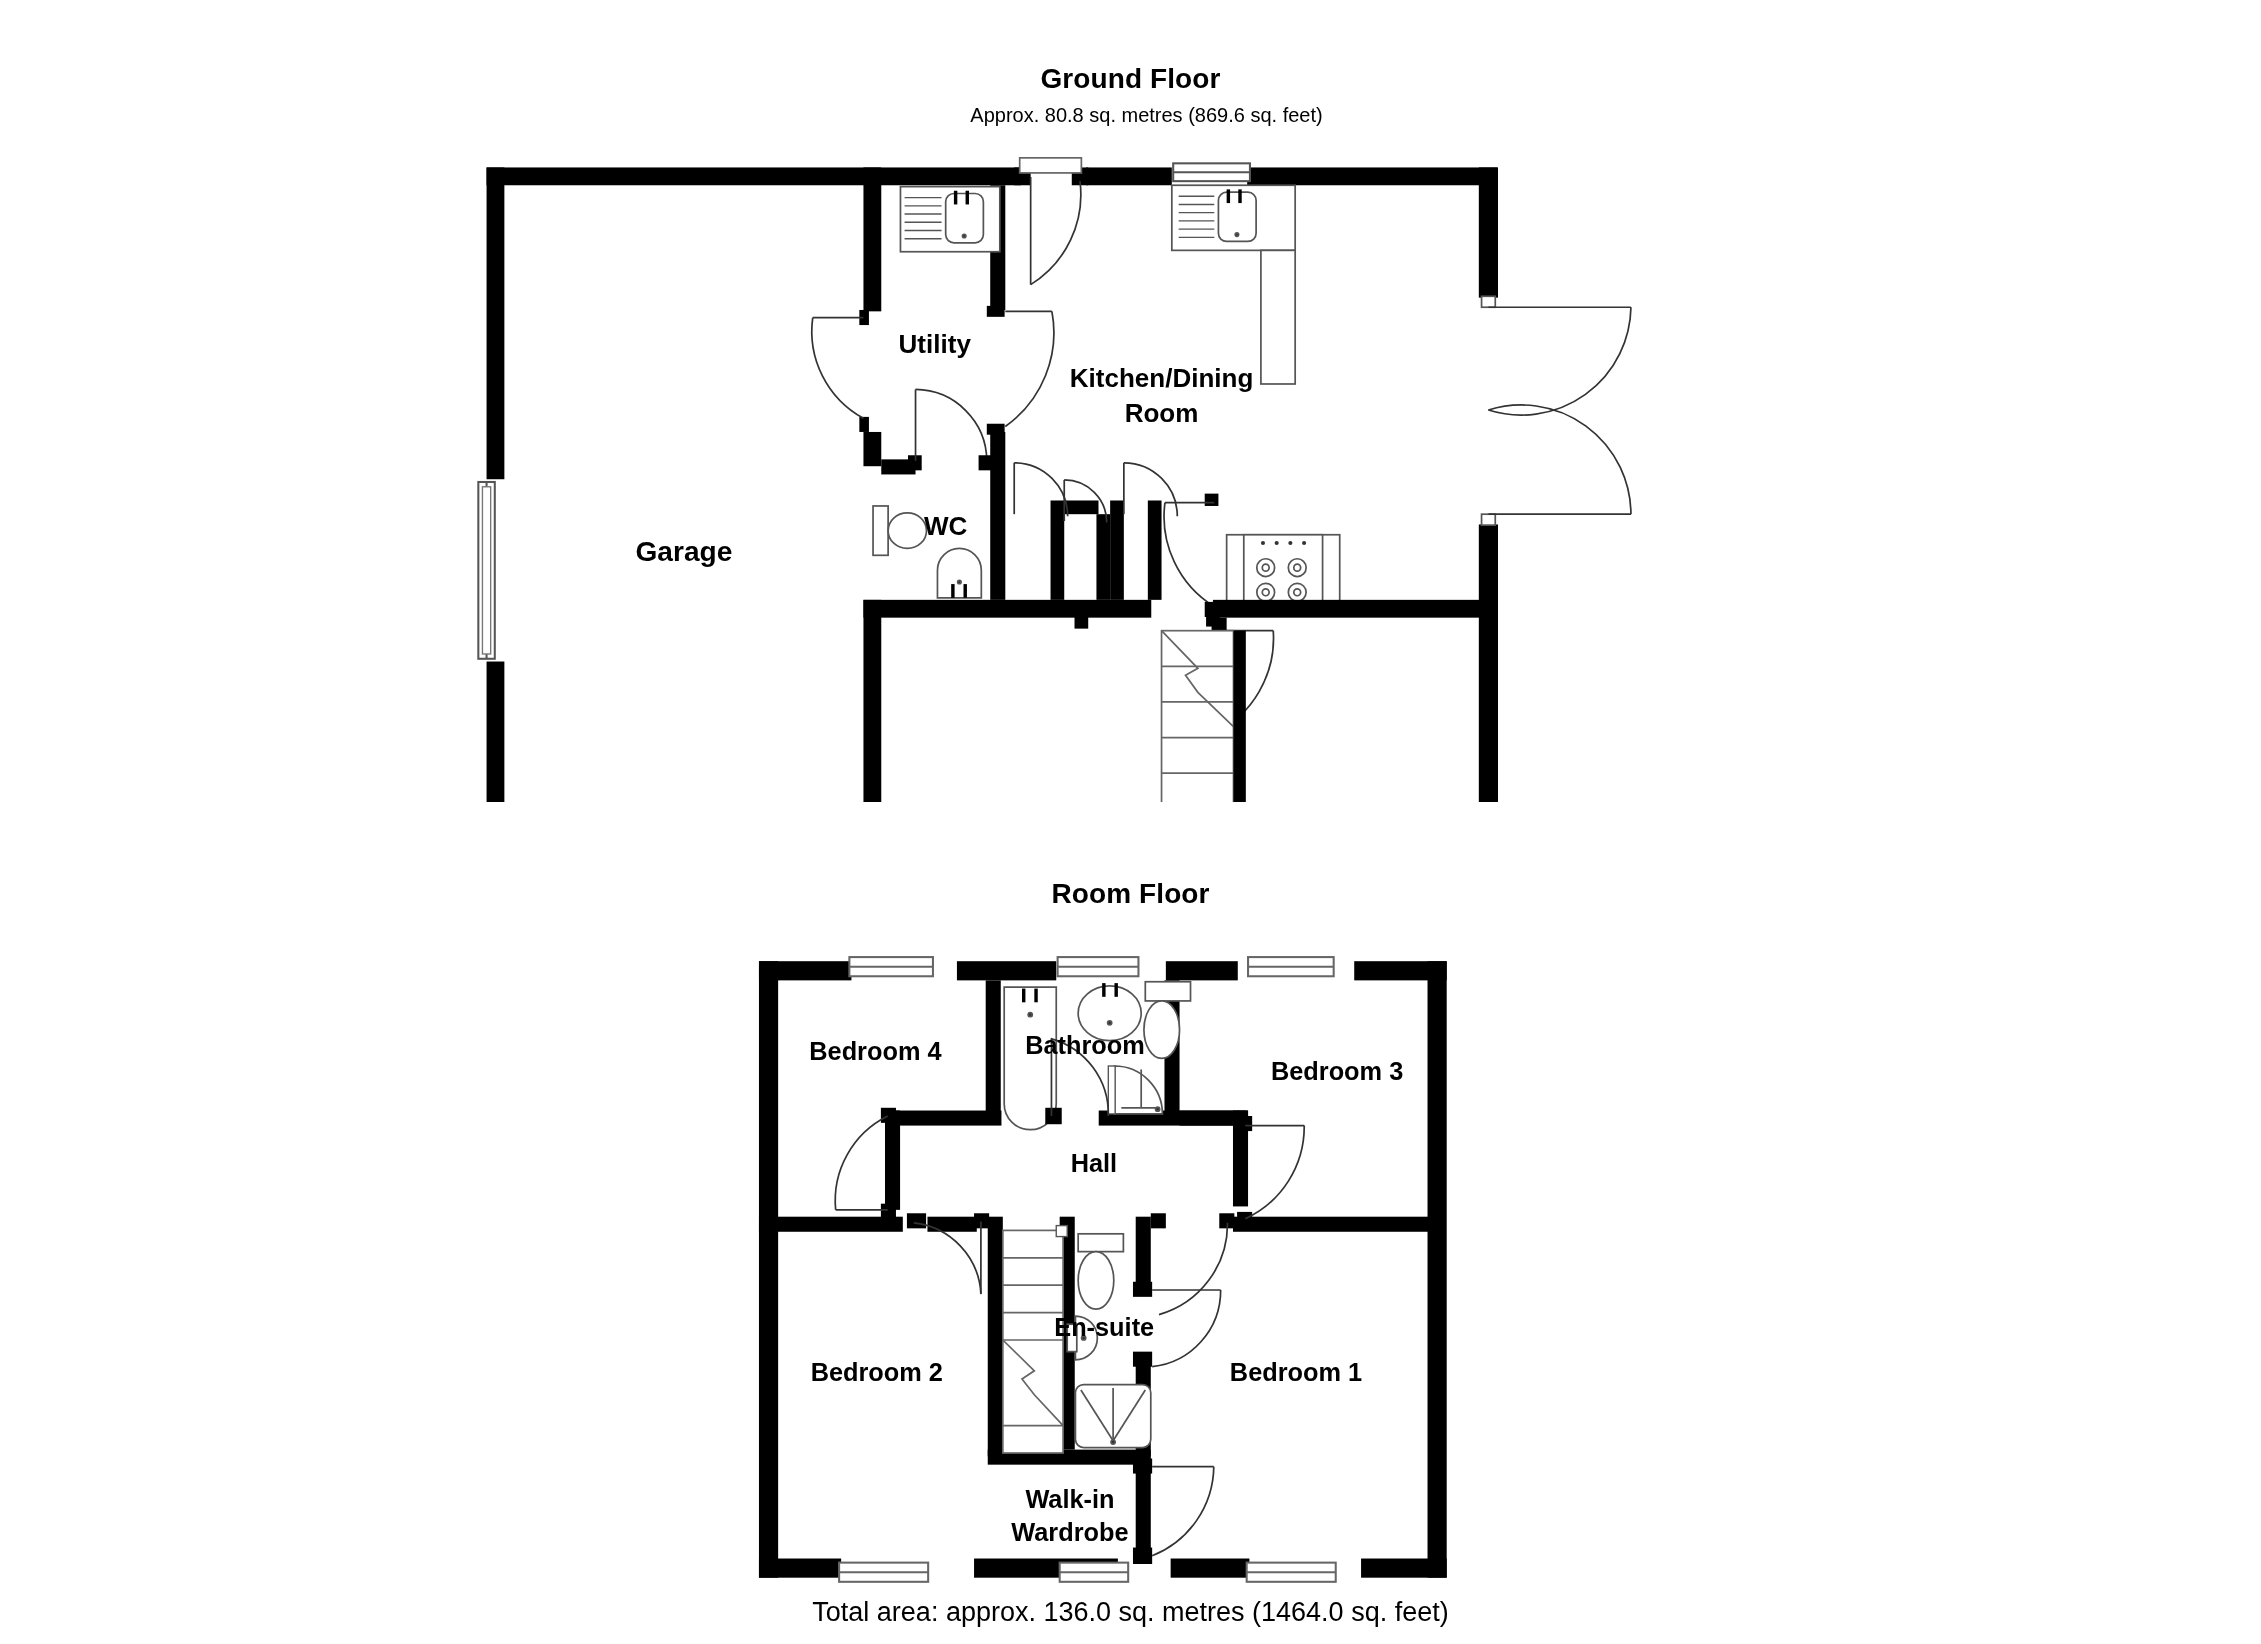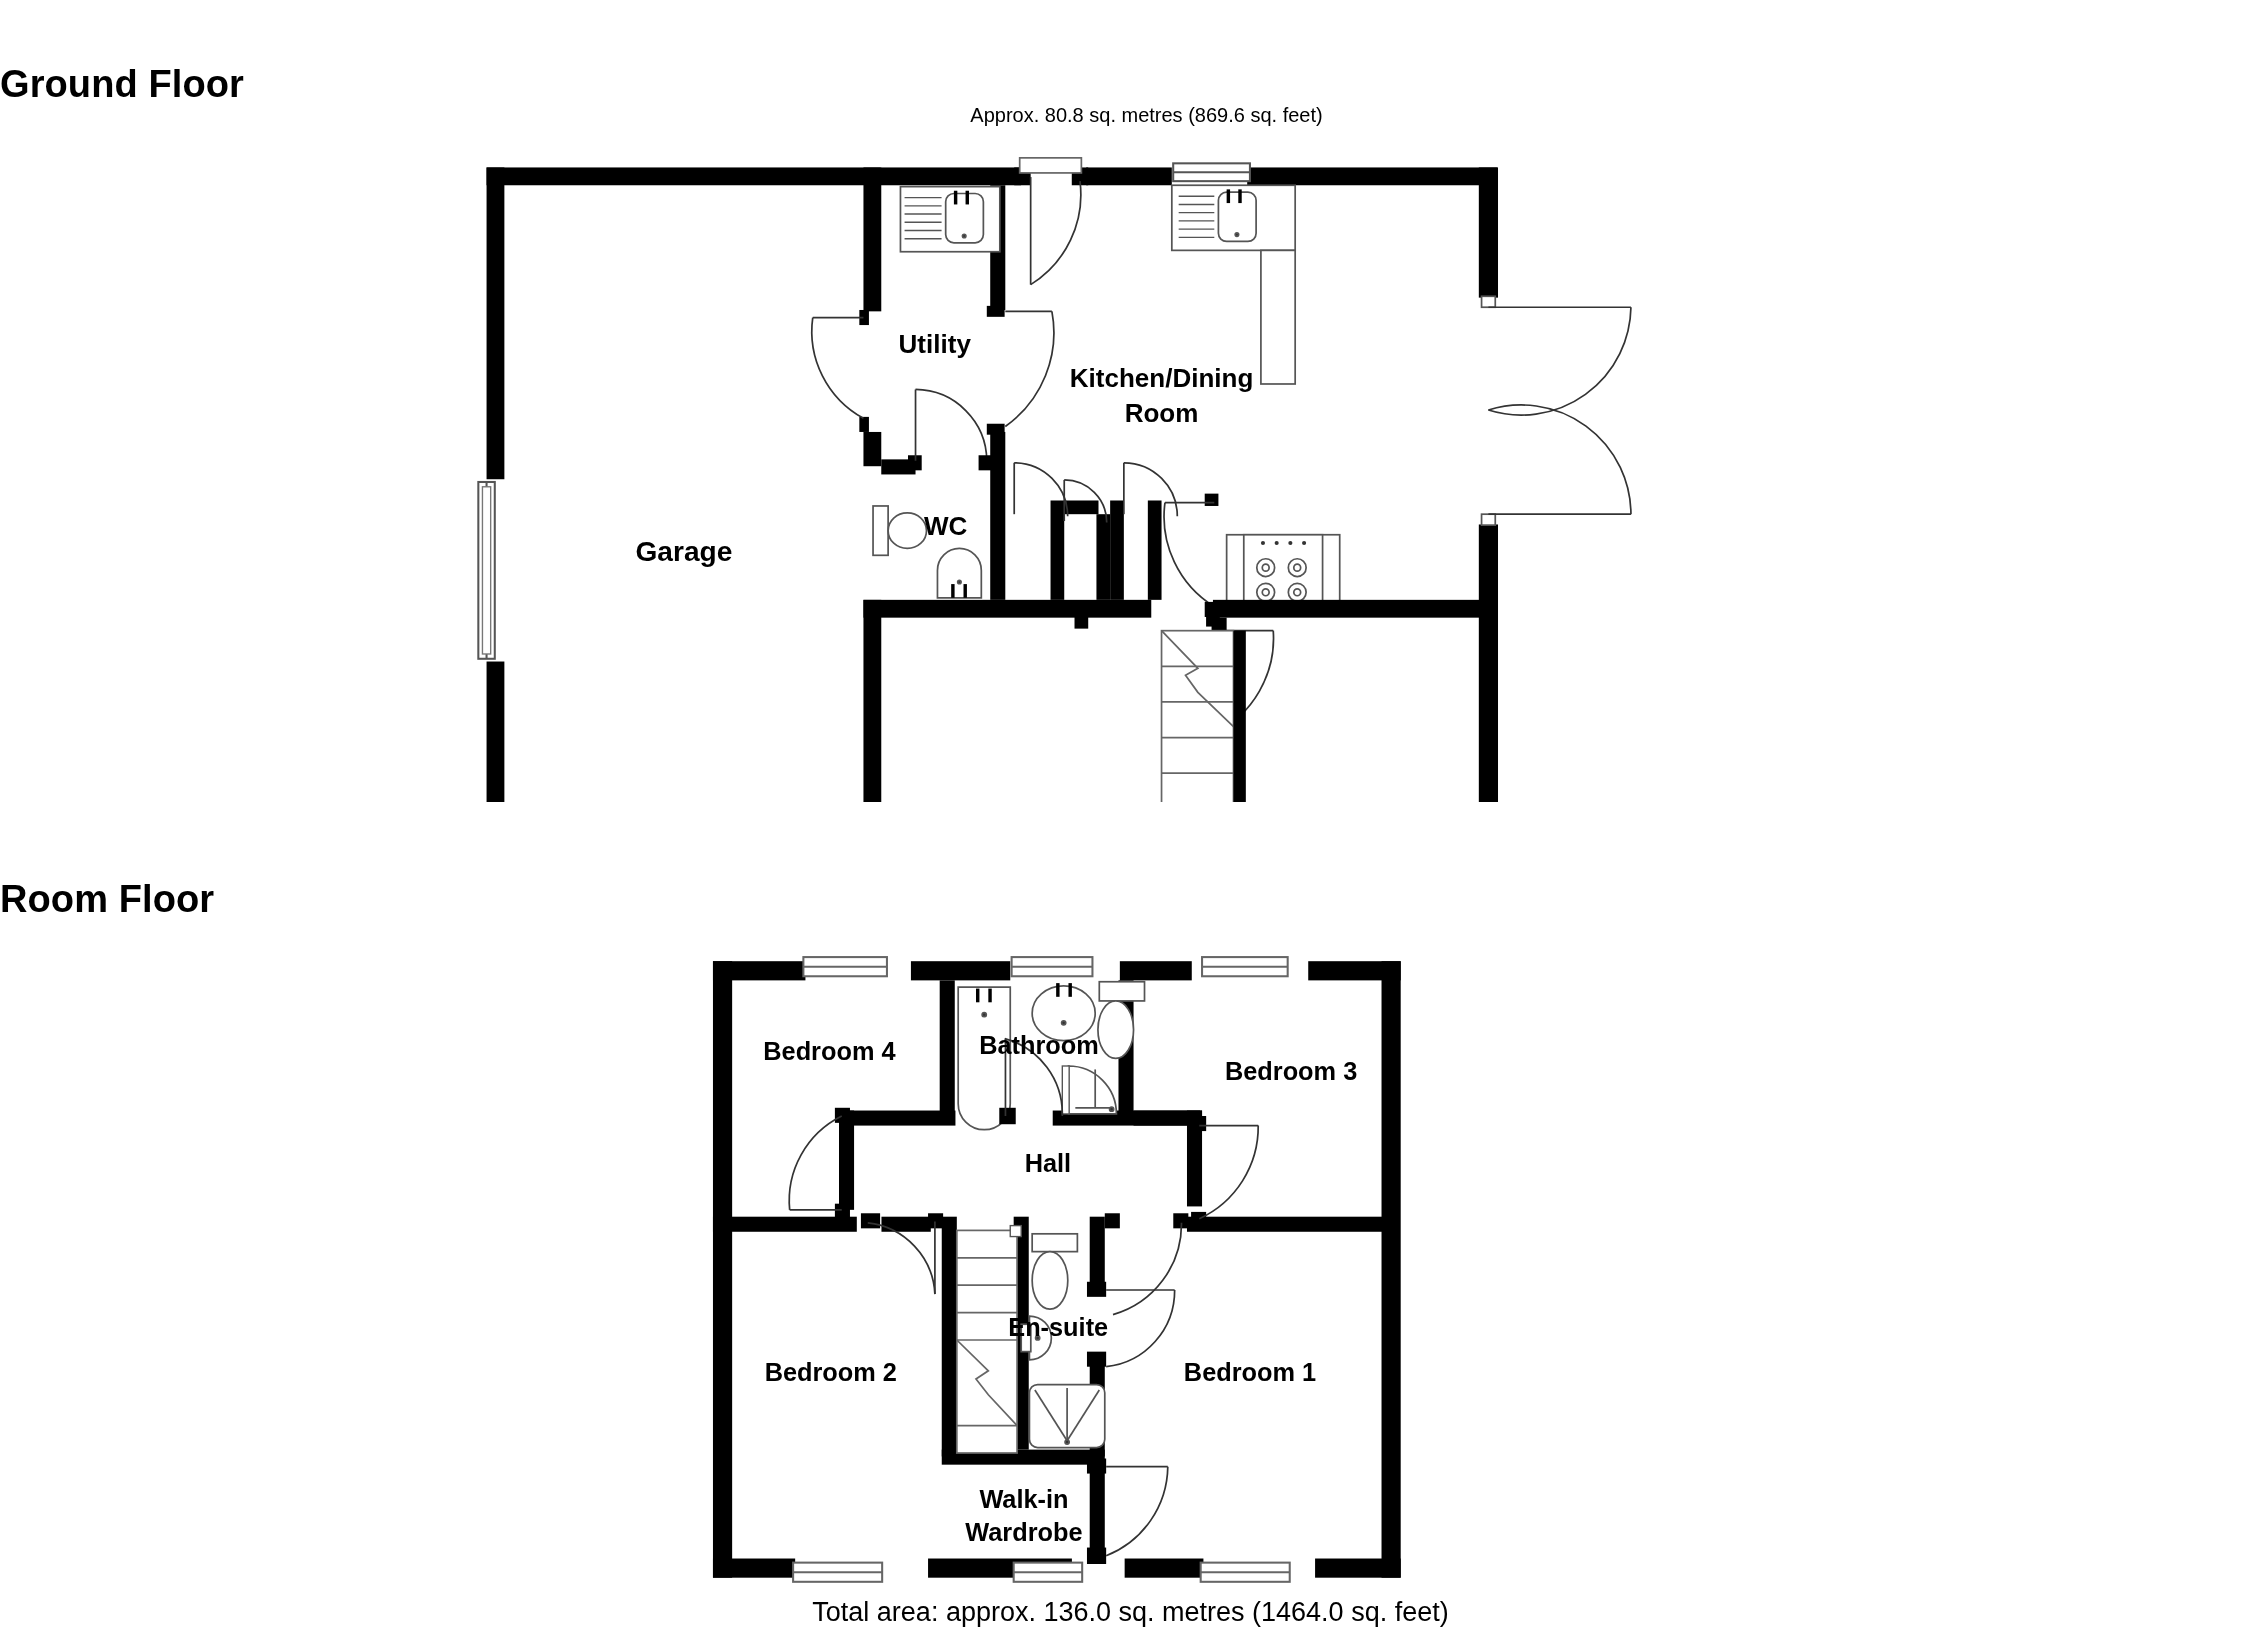--- a/index.html
+++ b/index.html
@@ -1,19 +1,19 @@
 <!DOCTYPE html>
 <html style="font-size:11px"><head>
 <meta charset="utf-8">
 <style>
   html,body{margin:0;padding:0;background:#ffffff;}
   body{width:2261px;height:1645px;font-family:"Liberation Sans",sans-serif;color:#000;overflow:hidden;}
   #page{position:relative;width:2261px;height:1645px;background:#fff;}
 
-  .floor-title{position:absolute;width:100%;font-weight:bold;font-size:38px;letter-spacing:0.1px;}
+  .floor-title{position:absolute;width:100%;text-align:center;font-weight:bold;font-size:28px;letter-spacing:0.1px;}
   .floor-sub{position:absolute;width:100%;text-align:center;font-size:20px;padding-left:16px;}
   .total-area{position:absolute;width:100%;text-align:center;font-size:27px;}
 
   .plan{position:absolute;}
   .plan svg{display:block;}
 
   .roomlabel{font-family:"Liberation Sans",sans-serif;font-weight:bold;fill:#000;text-anchor:middle;dominant-baseline:middle;}
 </style>
 </head>
 <body>
@@ -266,21 +266,21 @@
         <text class="roomlabel" x="1015" y="385" font-size="38">Room</text>
         <text class="roomlabel" x="749" y="1005" font-size="38">Dining</text>
         <text class="roomlabel" x="749" y="1055" font-size="38">Room</text>
         <text class="roomlabel" x="1305" y="1050" font-size="41">Lounge</text>
       </g>
     </svg>
   </div>
 
   <div class="floor-title" style="top:878px;">Room Floor</div>
 
-  <div class="plan" style="left:702px;top:946px;">
+  <div class="plan" style="left:748px;top:946px;">
     <svg width="822" height="651" viewBox="0 0 1200 950" xmlns="http://www.w3.org/2000/svg">
       <g stroke="none" fill="#000">
 
         <rect x="16" y="22" width="135" height="28"></rect>
         <rect x="305" y="22" width="145" height="28"></rect>
         <rect x="610" y="22" width="105" height="28"></rect>
         <rect x="885" y="22" width="135" height="28"></rect>
         <rect x="16" y="22" width="28" height="900"></rect>
         <rect x="992" y="22" width="28" height="900"></rect>
         <rect x="16" y="894" width="120" height="28"></rect>

